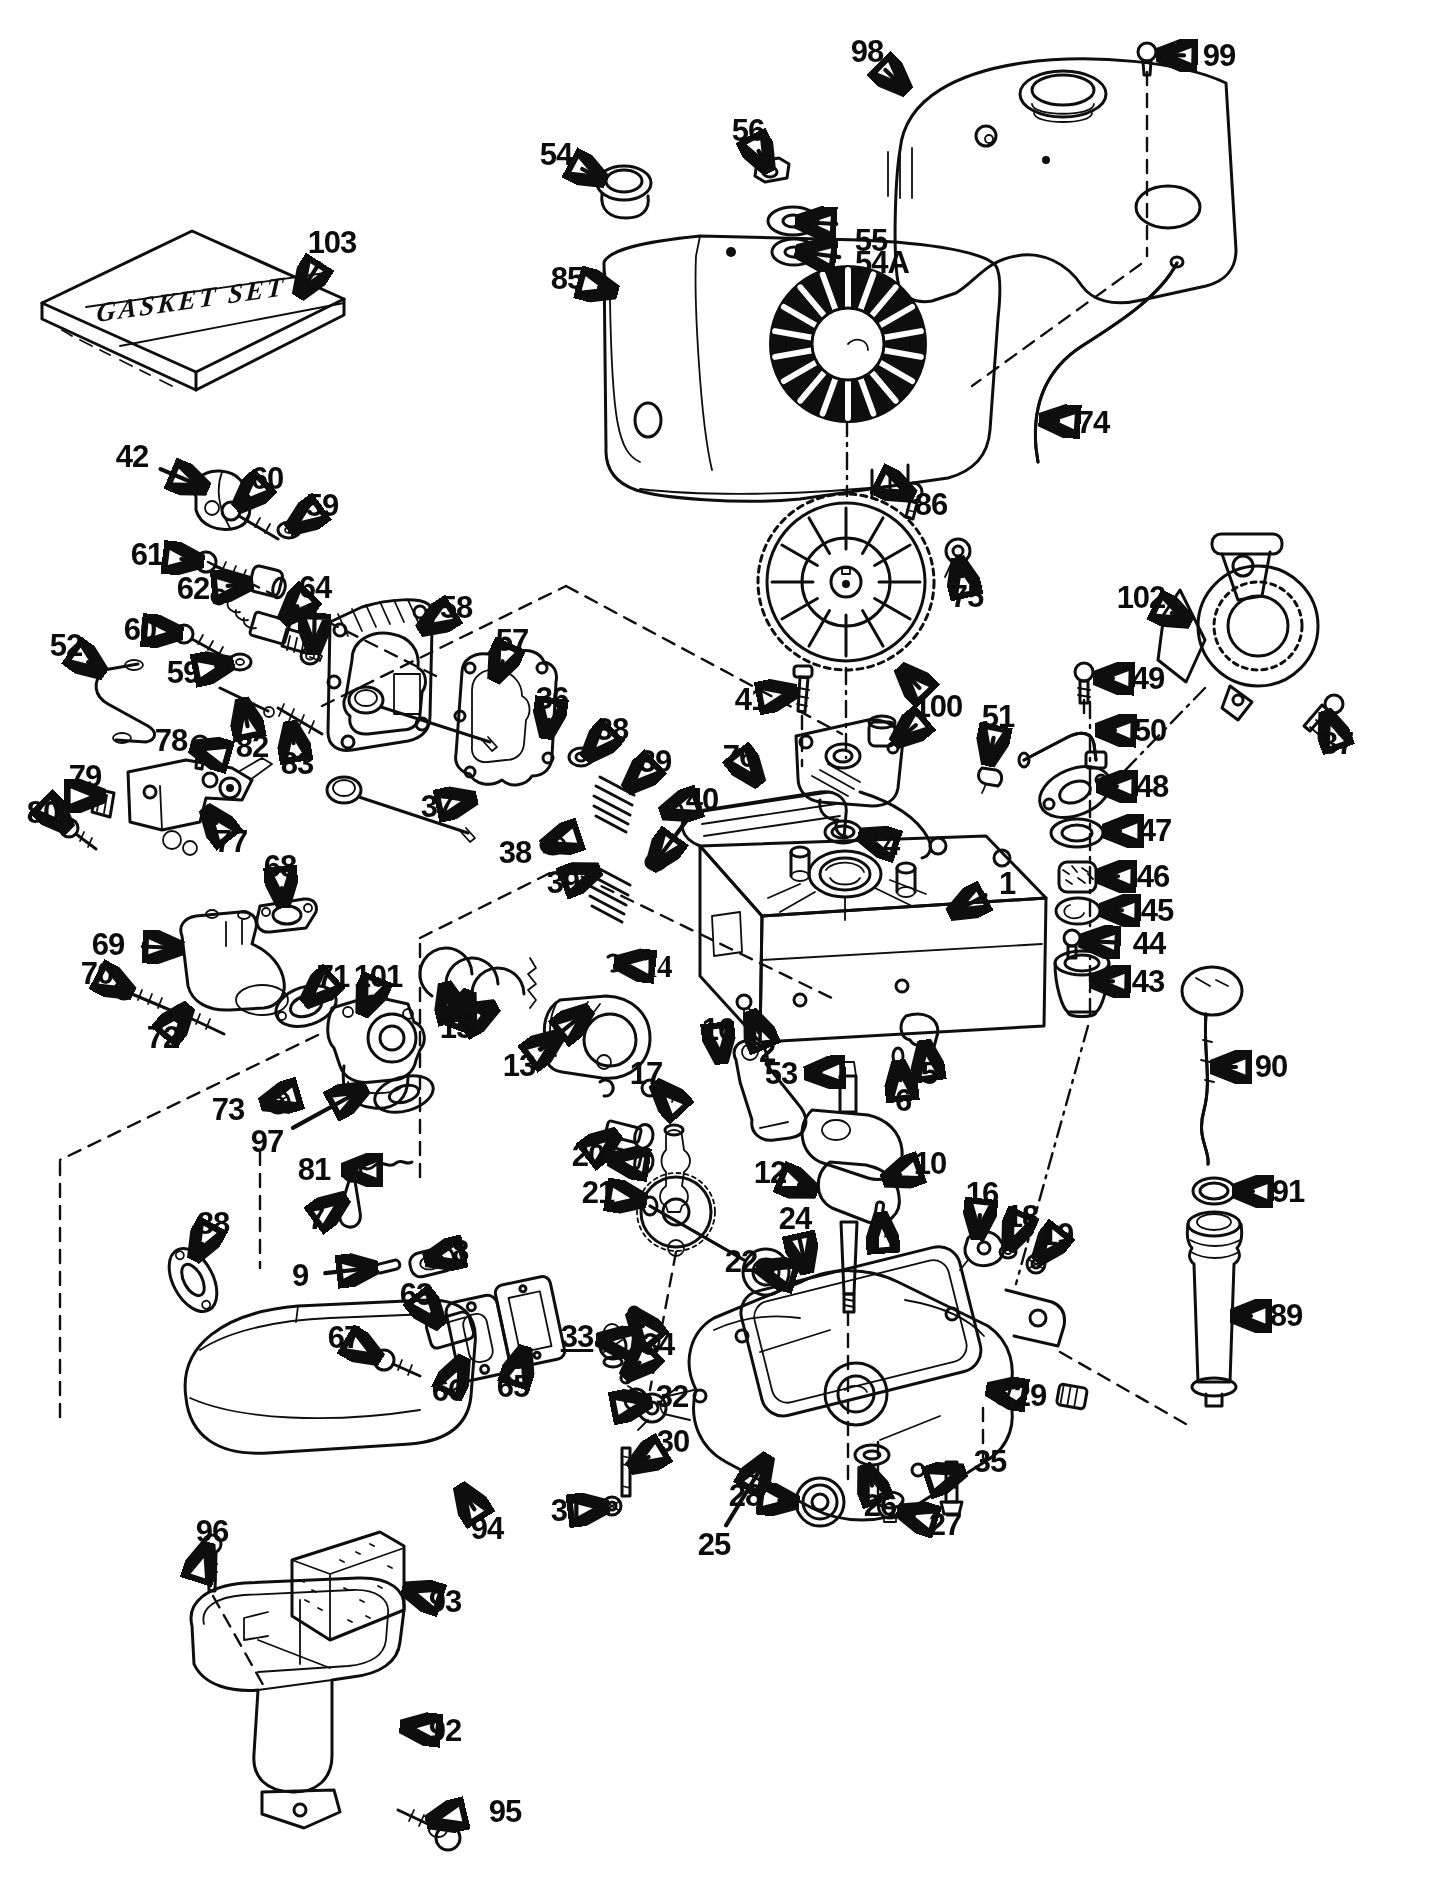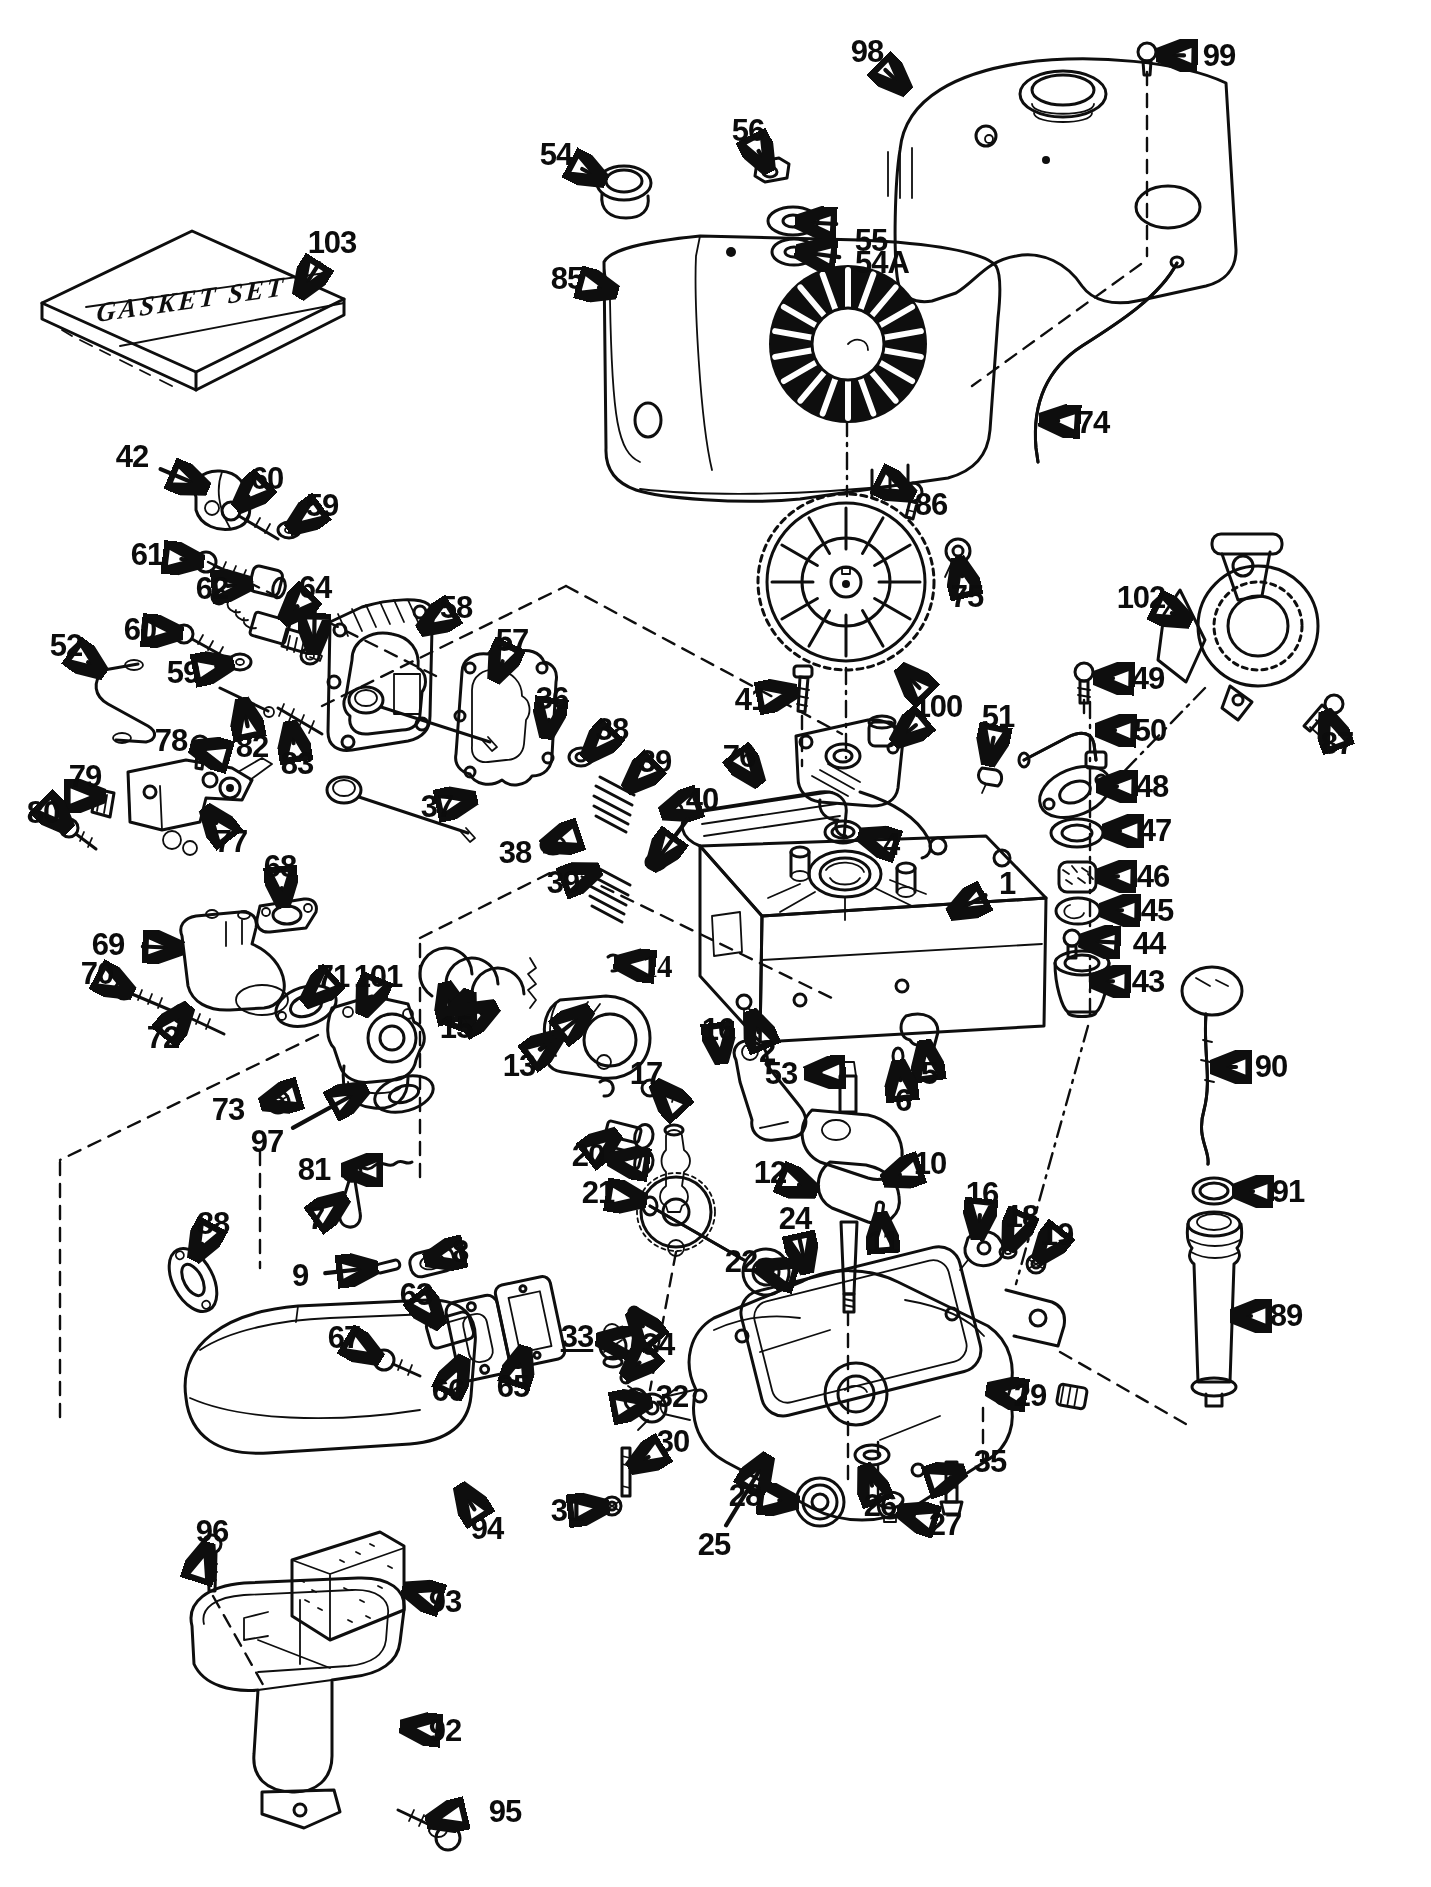--- a/index.html
+++ b/index.html
@@ -870,21 +870,21 @@
       <div class="callout" style="left: 882px; top: 263px;">54A</div>
       <div class="callout" style="left: 567px; top: 279px;">85</div>
       <div class="callout" style="left: 1093px; top: 423px;">74</div>
       <div class="callout" style="left: 931px; top: 505px;">86</div>
       <div class="callout" style="left: 967px; top: 597px;">75</div>
       <div class="callout" style="left: 1141px; top: 598px;">102</div>
       <div class="callout" style="left: 132px; top: 457px;">42</div>
       <div class="callout" style="left: 267px; top: 479px;">60</div>
       <div class="callout" style="left: 322px; top: 506px;">59</div>
       <div class="callout" style="left: 147px; top: 555px;">61</div>
-      <div class="callout" style="left: 193px; top: 589px; margin-left: 19px;">62</div>
+      <div class="callout" style="left: 193px; top: 589px;">62</div>
       <div class="callout" style="left: 315px; top: 588px;">64</div>
       <div class="callout" style="left: 456px; top: 608px;">58</div>
       <div class="callout" style="left: 512px; top: 641px;">57</div>
       <div class="callout" style="left: 140px; top: 630px;">60</div>
       <div class="callout" style="left: 66px; top: 646px;">52</div>
       <div class="callout" style="left: 183px; top: 673px;">59</div>
       <div class="callout" style="left: 171px; top: 741px;">78</div>
       <div class="callout" style="left: 252px; top: 747px;">82</div>
       <div class="callout" style="left: 297px; top: 764px;">83</div>
       <div class="callout" style="left: 552px; top: 699px;">36</div>

